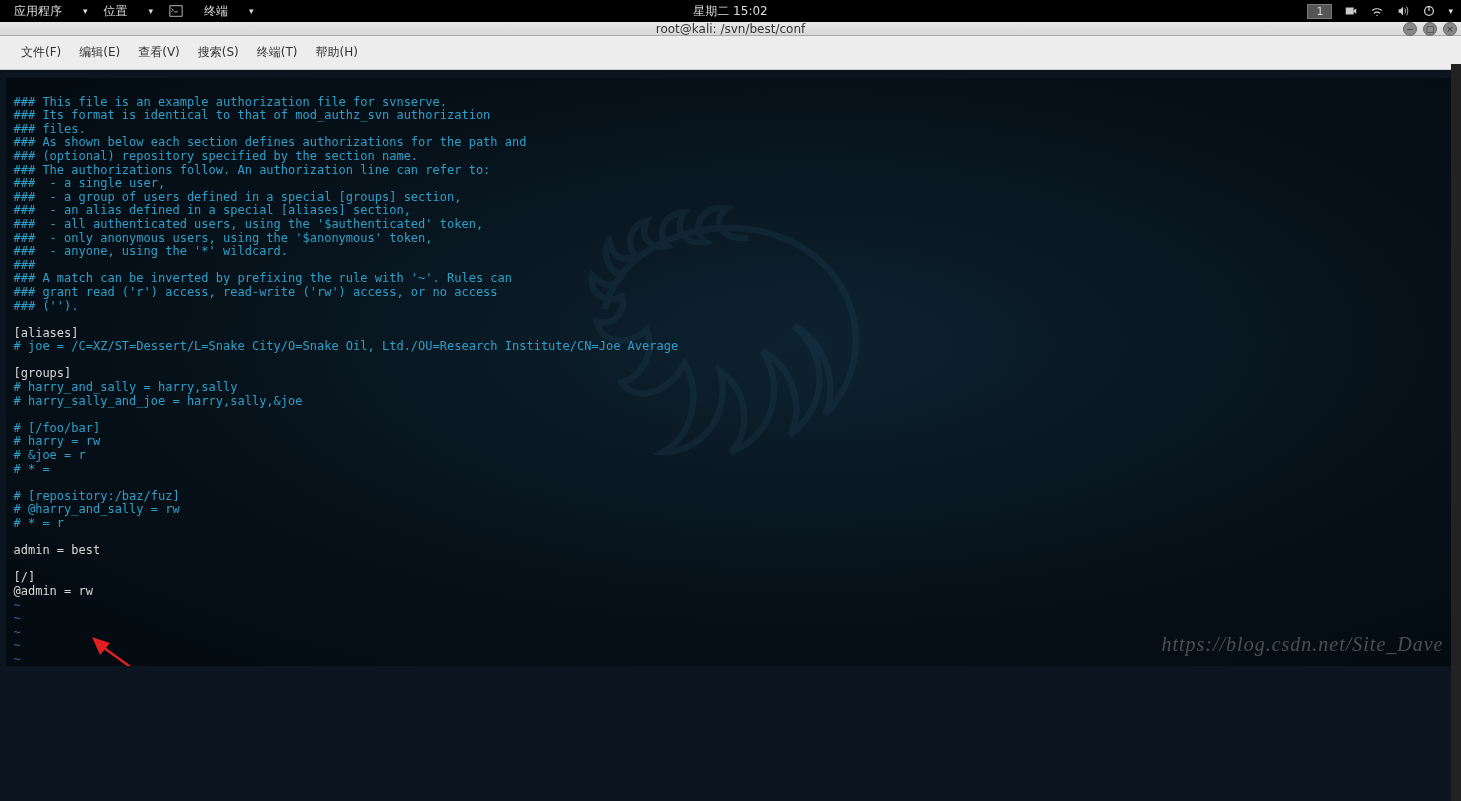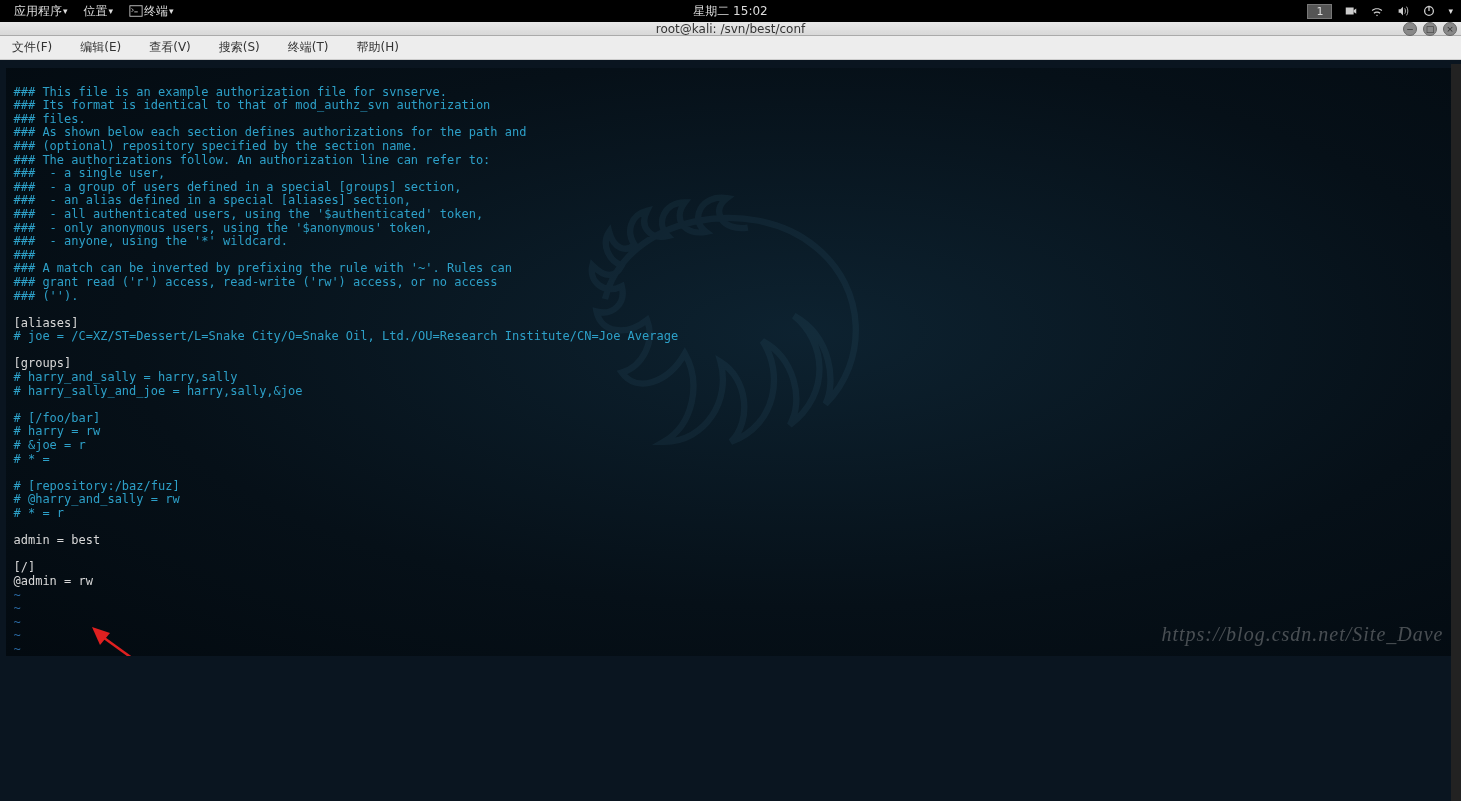--- a/index.html
+++ b/index.html
@@ -21,21 +21,21 @@
       color: #ddd;
       font-size: 12px;
       padding: 0 8px;
       position: relative;
     }
     .panel-left { display: flex; gap: 4px; align-items: center; }
     .panel-item {
       padding: 2px 6px;
       display: flex;
       align-items: center;
-      gap: 1px;
+      gap: 21px;
       cursor: pointer;
     }
     .panel-item .chev { font-size: 9px; }
     .panel-center {
       position: absolute;
       left: 50%;
       transform: translateX(-50%);
       text-align: center;
     }
     .panel-right {
@@ -79,26 +79,26 @@
       display: flex;
       align-items: center;
       justify-content: center;
       font-size: 9px;
       color: #333;
       cursor: pointer;
     }
     
     
     .menu-bar {
-      height: 24px;
+      height: 34px;
       background: #ededed;
       display: flex;
       align-items: center;
-      gap: 20px;
-      padding: 0 8px;
+      gap: 10px;
+      padding: 0 17px;
       font-size: 12px;
       color: #333;
       border-bottom: 1px solid #ccc;
     }
     .menu-item { padding: 2px 4px; cursor: pointer; }
     
     
     .terminal {
       width: 1450px;
       height: 588px;

